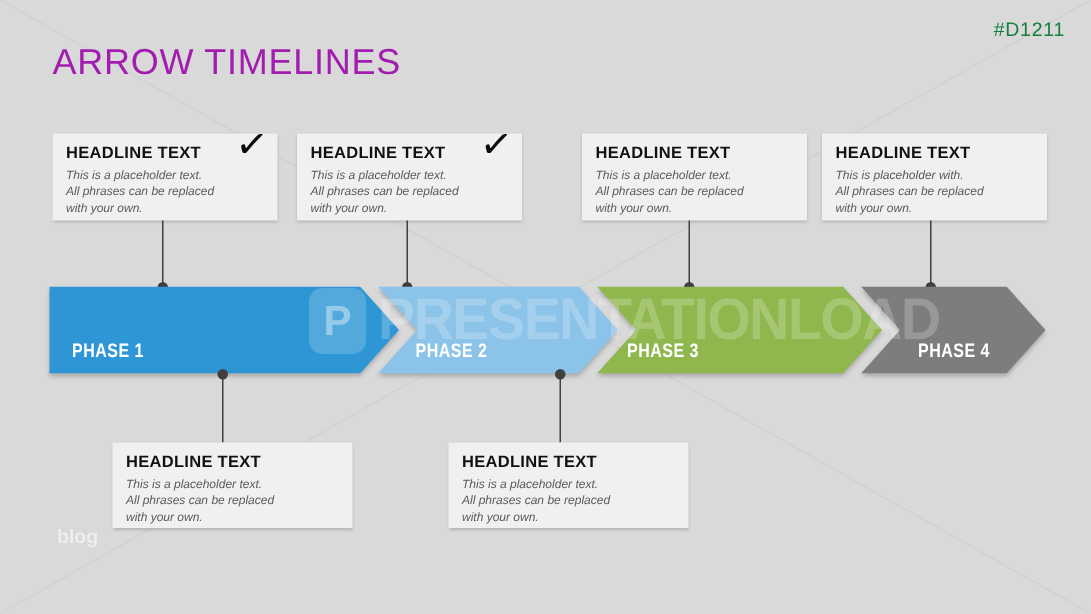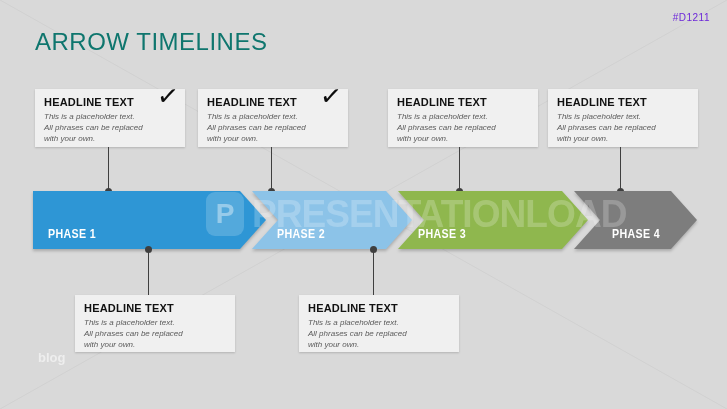--- a/index.html
+++ b/index.html
@@ -8,25 +8,25 @@
     background:#d9d9d9;
     font-family:"Liberation Sans","DejaVu Sans",sans-serif;
     -webkit-font-smoothing:antialiased;
   }
   .slide{position:absolute;inset:0;}
   
   .diagonals{position:absolute;inset:0;pointer-events:none;}
   
   .title{
     position:absolute;left:35px;top:28px;
-    font-size:24px;font-weight:400;color:#0f766e;letter-spacing:.5px;
+    font-size:24px;font-weight:400;color:#a21caf;letter-spacing:.5px;
   }
   .code{
     position:absolute;right:17px;top:12px;
-    font-size:10px;color:#6d28d9;letter-spacing:.5px;font-weight:400;
+    font-size:13px;color:#15803d;letter-spacing:.5px;font-weight:400;
   }
   
   .tbox{
     position:absolute;width:150px;height:58px;background:#f0f0f0;
     box-shadow:0 1px 2px rgba(0,0,0,0.18);
     padding:7px 9px;box-sizing:border-box;
   }
   .tbox .headline{font-size:11px;font-weight:700;color:#111;letter-spacing:.2px;}
   .tbox .bodytext{font-size:8px;color:#5a5a5a;line-height:1.4;margin-top:3px;font-style:italic;}
   .tbox .check{
@@ -104,21 +104,21 @@
     <div class="bodytext">
       <div>This is a placeholder text.</div>
       <div>All phrases can be replaced</div>
       <div>with your own.</div>
     </div>
   </div>
 
   <div class="tbox" style="left:548px;top:89px;">
     <div class="headline">HEADLINE TEXT</div>
     <div class="bodytext">
-      <div>This is placeholder text.</div>
+      <div>This is placeholder with.</div>
       <div>All phrases can be replaced</div>
       <div>with your own.</div>
     </div>
   </div>
 
   <div class="conn" style="left:108px;top:147px;height:44px;"></div>
   <div class="dot" style="left:105px;top:188px;"></div>
   <div class="conn" style="left:271px;top:147px;height:44px;"></div>
   <div class="dot" style="left:268px;top:188px;"></div>
   <div class="conn" style="left:459px;top:147px;height:44px;"></div>

